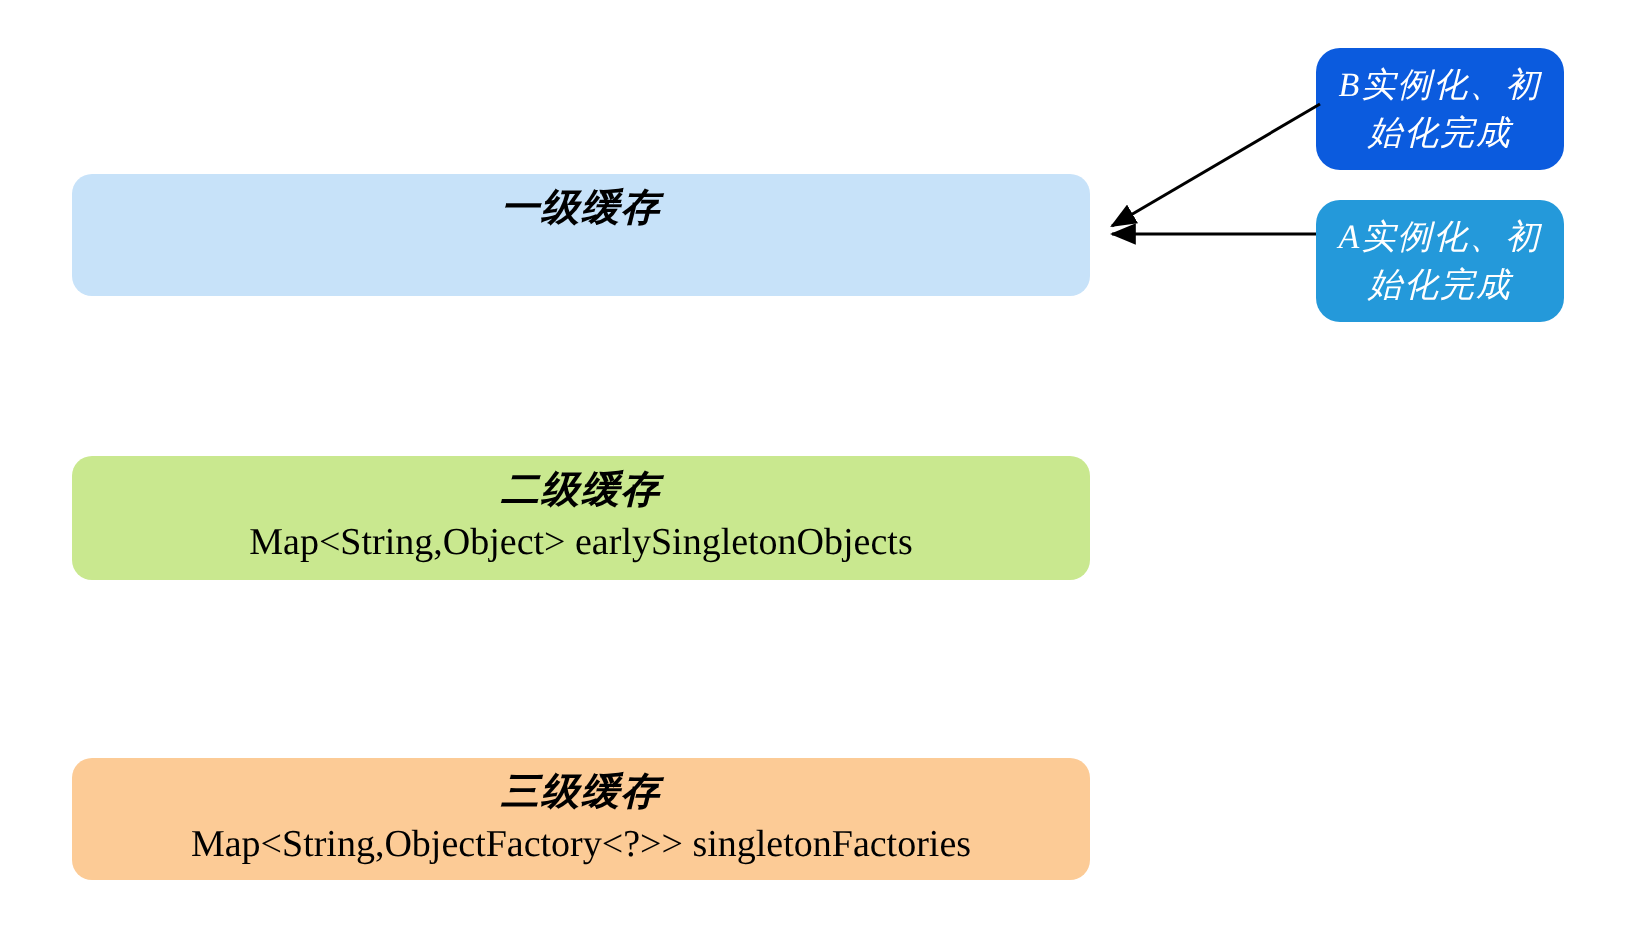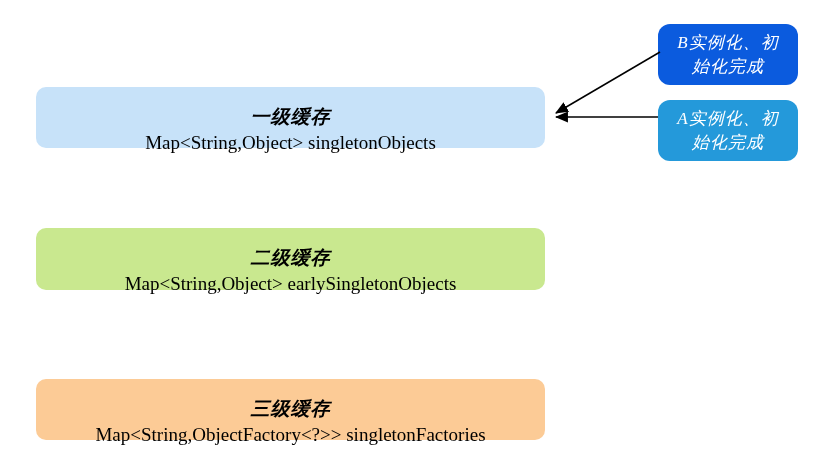--- a/index.html
+++ b/index.html
@@ -16,41 +16,41 @@
     font-family: "Liberation Serif", "DejaVu Serif", serif;
   }
   .cache-box {
     position: absolute;
     left: 36px;
     width: 509px;
     height: 61px;
     border-radius: 10px;
     box-sizing: border-box;
     text-align: center;
-    padding-top: 16px;
+    padding-top: 4px;
     color: #000000;
   }
   #cache-1 { top: 87px; }
   #cache-2 { top: 228px; height: 62px; }
   #cache-3 { top: 379px; }
   .cache-title {
     font-size: 19px;
     font-weight: bold;
     font-style: italic;
     line-height: 27px;
     letter-spacing: 1px;
   }
   .cache-code {
     font-size: 19px;
     line-height: 26px;
   }
   .callout {
     position: absolute;
     left: 658px;
-    width: 140px;
+    width: 124px;
     height: 61px;
     border-radius: 12px;
     display: flex;
     align-items: center;
     justify-content: center;
     text-align: center;
     box-sizing: border-box;
   }
   #callout-b { top: 24px; }
   #callout-a { top: 100px; }
@@ -68,21 +68,20 @@
     pointer-events: none;
   }
 </style>
 </head>
 <body>
 
 <div class="canvas">
 
   <div class="cache-box" id="cache-1" style="background-color: rgb(199, 226, 249);">
     <div class="cache-title">一级缓存</div>
-    <div class="cache-code">Map&lt;String,Object&gt; singletonObjects</div>
   </div>
 
   <div class="cache-box" id="cache-2" style="background-color: rgb(201, 232, 143);">
     <div class="cache-title">二级缓存</div>
     <div class="cache-code">Map&lt;String,Object&gt; earlySingletonObjects</div>
   </div>
 
   <div class="cache-box" id="cache-3" style="background-color: rgb(252, 203, 150);">
     <div class="cache-title">三级缓存</div>
     <div class="cache-code">Map&lt;String,ObjectFactory&lt;?&gt;&gt; singletonFactories</div>

